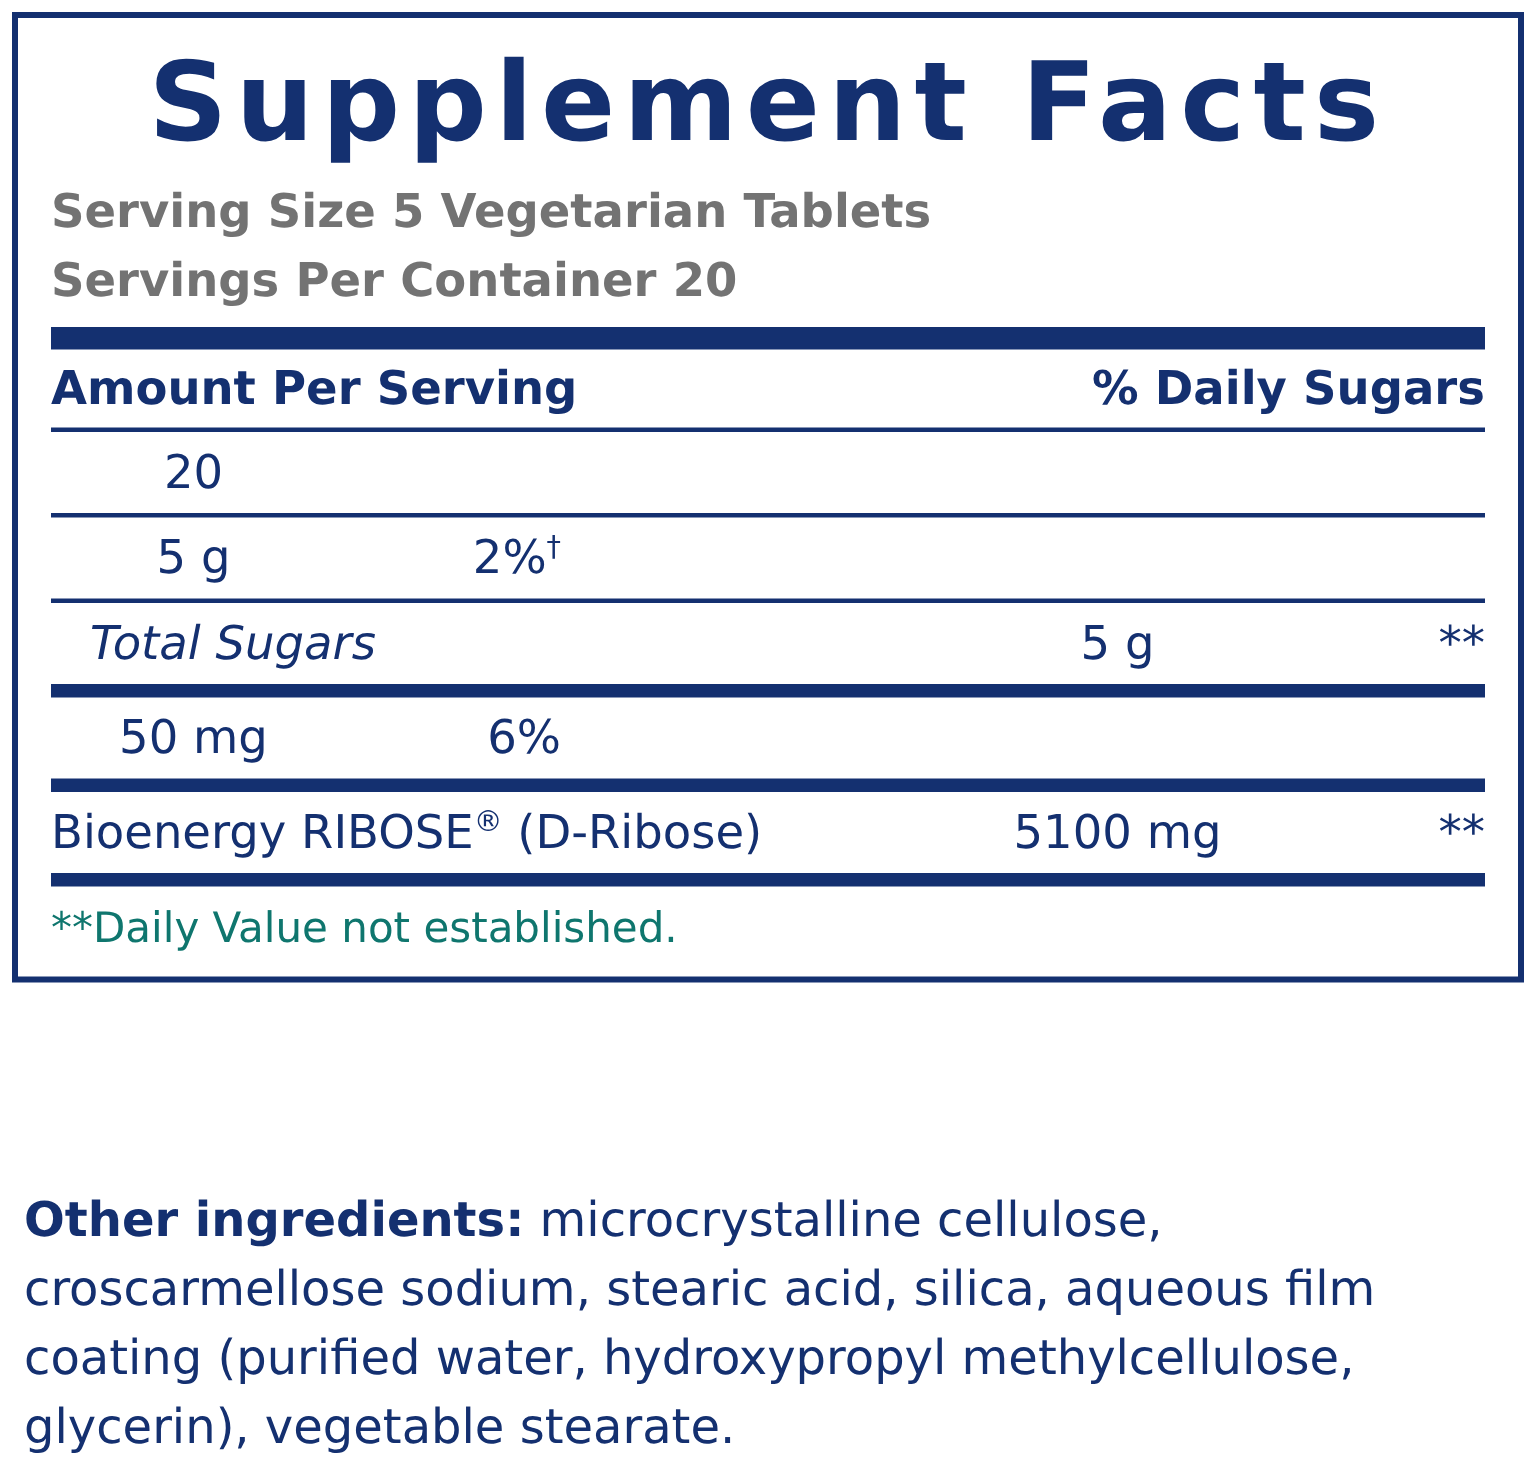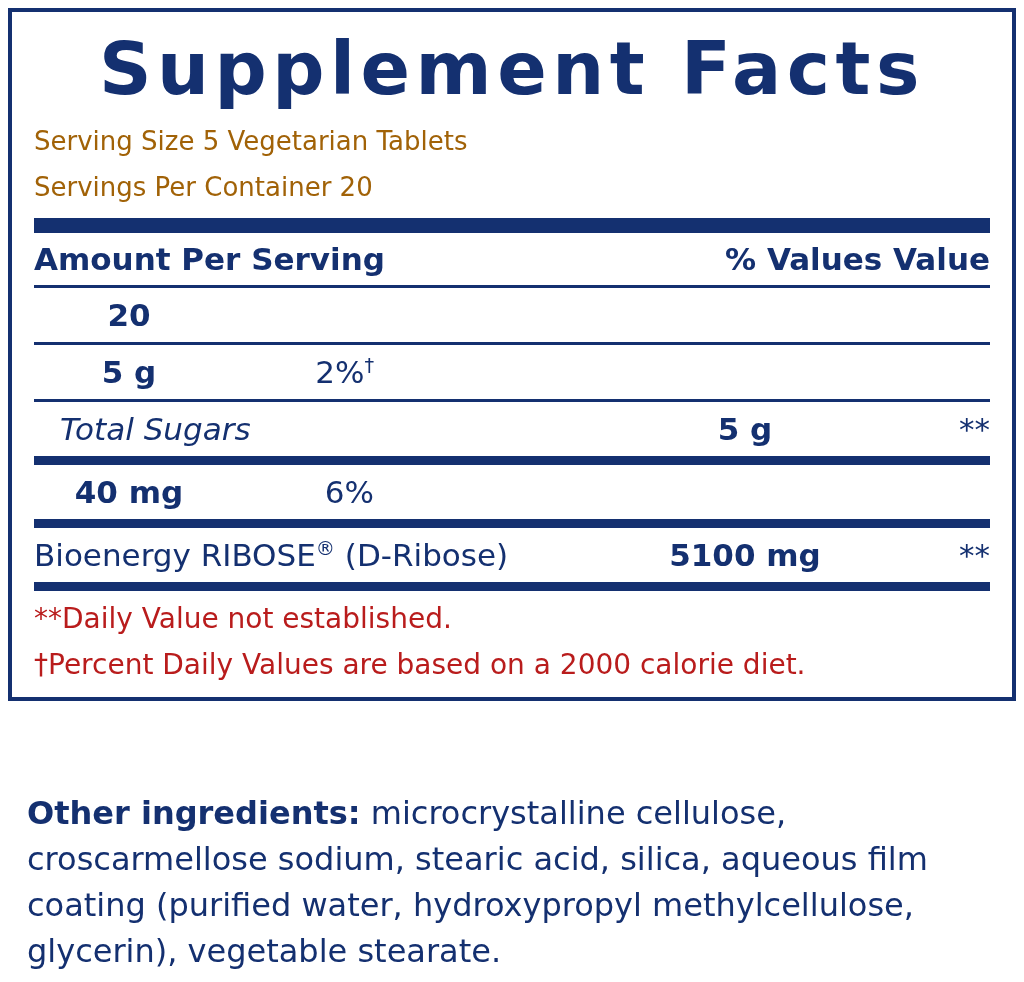--- a/index.html
+++ b/index.html
@@ -39,24 +39,24 @@
     font-size: 73px;
     line-height: 86px;
     letter-spacing: 5.5px;
     color: #143070;
     text-align: center;
     white-space: nowrap;
     margin: 4px 0 6px 0;
   }
 
   .serving-line {
-    font-size: 26px;
+    font-size: 31px;
     line-height: 46px;
-    color: #a16207;
-    font-weight: normal;
+    color: #737373;
+    font-weight: bold;
   }
 
   
   .rule-thick {
     height: 15px;
     background: #143070;
     margin: 8px 0 0 0;
   }
   .rule-med {
     height: 9px;
@@ -78,21 +78,20 @@
   }
   .row .c-name {
     flex: 1 1 auto;
     text-align: left;
     white-space: nowrap;
   }
   .row .c-amt {
     flex: 0 0 190px;
     text-align: center;
     white-space: nowrap;
-    font-weight: bold;
   }
   .row .c-dv {
     flex: 0 0 150px;
     text-align: right;
     white-space: nowrap;
   }
   .row.header .c-name,
   .row.header .c-dv {
     font-weight: bold;
   }
@@ -108,28 +107,28 @@
     vertical-align: super;
     line-height: 0;
   }
   .stars {
     letter-spacing: 0px;
   }
 
   .footnote {
     font-size: 28px;
     line-height: 37px;
-    color: #b91c1c;
+    color: #0f766e;
     margin-top: 9px;
   }
 
   
   .other-ing {
     position: absolute;
-    left: 27px;
+    left: 16px;
     top: 790px;
     width: 990px;
     font-size: 32px;
     line-height: 46px;
     color: #143070;
   }
   .other-ing b {
     font-weight: bold;
   }
 </style>
@@ -143,21 +142,21 @@
     <div class="sf-title">Supplement Facts</div>
 
     <div class="serving-line">Serving Size 5 Vegetarian Tablets</div>
     <div class="serving-line">Servings Per Container 20</div>
 
     <div class="rule-thick"></div>
 
     <div class="row header">
       <span class="c-name">Amount Per Serving</span>
       <span class="c-amt"></span>
-      <span class="c-dv">% Values Value</span>
+      <span class="c-dv">% Daily Sugars</span>
     </div>
 
     <div class="rule-thin"></div>
 
     <div class="row">
       <span class="c-amt">20</span>
       <span class="c-dv"></span>
     </div>
 
     <div class="rule-thin"></div>
@@ -171,36 +170,35 @@
 
     <div class="row">
       <span class="c-name indent">Total Sugars</span>
       <span class="c-amt">5 g</span>
       <span class="c-dv stars">**</span>
     </div>
 
     <div class="rule-med"></div>
 
     <div class="row">
-      <span class="c-amt">40 mg</span>
+      <span class="c-amt">50 mg</span>
       <span class="c-dv">6%</span>
     </div>
 
     <div class="rule-med"></div>
 
     <div class="row">
       <span class="c-name"><span>Bioenergy RIBOSE</span><sup>®</sup><span> (D-Ribose)</span></span>
       <span class="c-amt">5100 mg</span>
       <span class="c-dv stars">**</span>
     </div>
 
     <div class="rule-med"></div>
 
     <div class="footnote">**Daily Value not established.</div>
-    <div class="footnote">†Percent Daily Values are based on a 2000 calorie diet.</div>
 
   </div>
 
   <div class="other-ing">
     <b>Other ingredients:</b><span> microcrystalline cellulose, croscarmellose sodium, stearic acid, silica, aqueous film coating (purified water, hydroxypropyl methylcellulose, glycerin), vegetable stearate.</span>
   </div>
 
 </div>
 
 </body></html>

